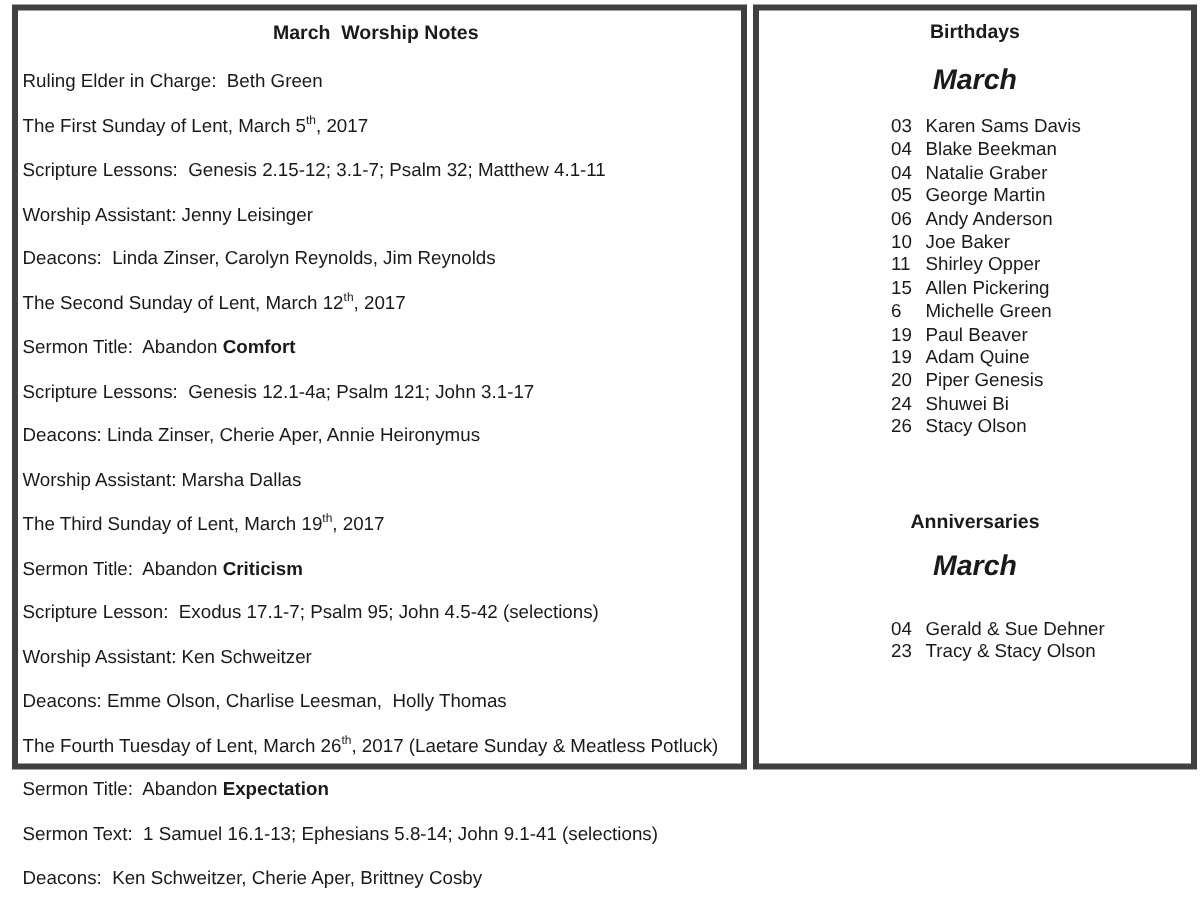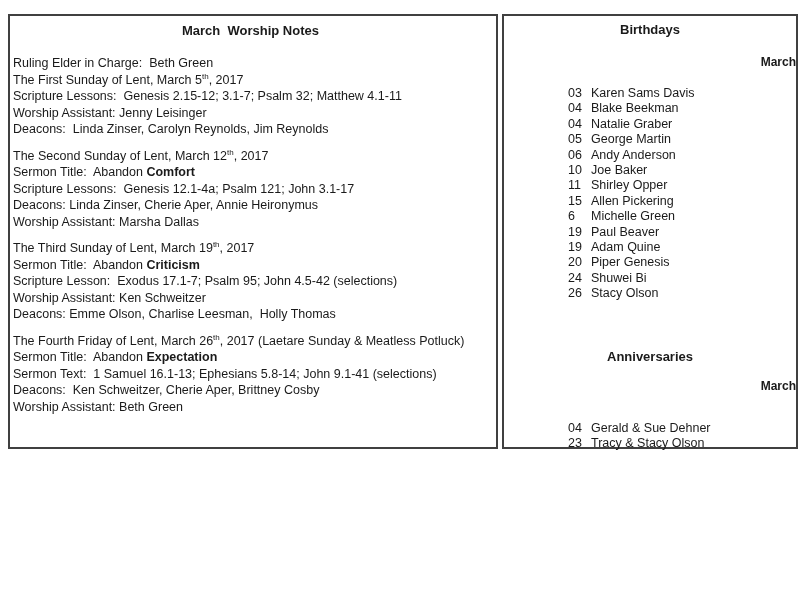--- a/index.html
+++ b/index.html
@@ -6,64 +6,66 @@
   body {
     width: 800px; height: 599px;
     background: #ffffff;
     font-family: "Liberation Sans", sans-serif;
     color: #1a1a1a;
     position: relative;
     overflow: hidden;
   }
   .panel {
     position: absolute;
-    top: 14px;
-    height: 435px;
-    border: 2px solid #404040;
+    top: 3px;
+    height: 510px;
+    border: 4px solid #404040;
     background: #ffffff;
     box-sizing: border-box;
   }
   .panel-left  { left: 8px;   width: 490px; padding: 0 8px 0 3px; }
   .panel-right { left: 502px; width: 296px; }
   .panel-title {
     font-weight: bold;
     font-size: 13px;
     line-height: 17px;
     text-align: center;
     margin-top: 6px;
     white-space: pre-wrap;
   }
   .line {
     font-size: 12.5px;
     line-height: 16.5px;
     white-space: pre-wrap;
+    margin-top: 13px;
   }
   .line b { font-weight: bold; }
   .line sup {
     font-size: 8px;
     vertical-align: super;
     line-height: 0;
   }
   .section { margin-top: 10px; }
   .section-first { margin-top: 16px; }
   .month-title {
     font-weight: bold;
-    font-size: 12px;
+    font-size: 19px;
     line-height: 17px;
-    text-align: right;
+    text-align: center;
     white-space: pre-wrap;
+    font-style: italic;
   }
   .bd-title { margin-top: 5px; }
   .bd-month { margin-top: 16px; }
   .bd-list  { margin-top: 15px; }
   .an-title { margin-top: 46px; }
   .an-month { margin-top: 13px; }
   .an-list  { margin-top: 26px; }
   .entry {
-    padding-left: 64px;
+    padding-left: 88px;
     font-size: 12.5px;
     line-height: 15.4px;
     white-space: pre-wrap;
   }
   .entry .day { display: inline-block; width: 23px; }
 </style>
 </head>
 <body>
 
 <div class="panel panel-left">
@@ -87,21 +89,21 @@
 
   <div class="section">
     <div class="line"><span>The Third Sunday of Lent, March 19</span><sup>th</sup><span>, 2017</span></div>
     <div class="line"><span>Sermon Title:  Abandon </span><b>Criticism</b></div>
     <div class="line">Scripture Lesson:  Exodus 17.1-7; Psalm 95; John 4.5-42 (selections)</div>
     <div class="line">Worship Assistant: Ken Schweitzer</div>
     <div class="line">Deacons: Emme Olson, Charlise Leesman,  Holly Thomas</div>
   </div>
 
   <div class="section">
-    <div class="line"><span>The Fourth Friday of Lent, March 26</span><sup>th</sup><span>, 2017 (Laetare Sunday &amp; Meatless Potluck)</span></div>
+    <div class="line"><span>The Fourth Tuesday of Lent, March 26</span><sup>th</sup><span>, 2017 (Laetare Sunday &amp; Meatless Potluck)</span></div>
     <div class="line"><span>Sermon Title:  Abandon </span><b>Expectation</b></div>
     <div class="line">Sermon Text:  1 Samuel 16.1-13; Ephesians 5.8-14; John 9.1-41 (selections)</div>
     <div class="line">Deacons:  Ken Schweitzer, Cherie Aper, Brittney Cosby</div>
     <div class="line">Worship Assistant: Beth Green</div>
   </div>
 </div>
 
 <div class="panel panel-right">
   <div class="panel-title bd-title">Birthdays</div>
   <div class="month-title bd-month">March</div>

